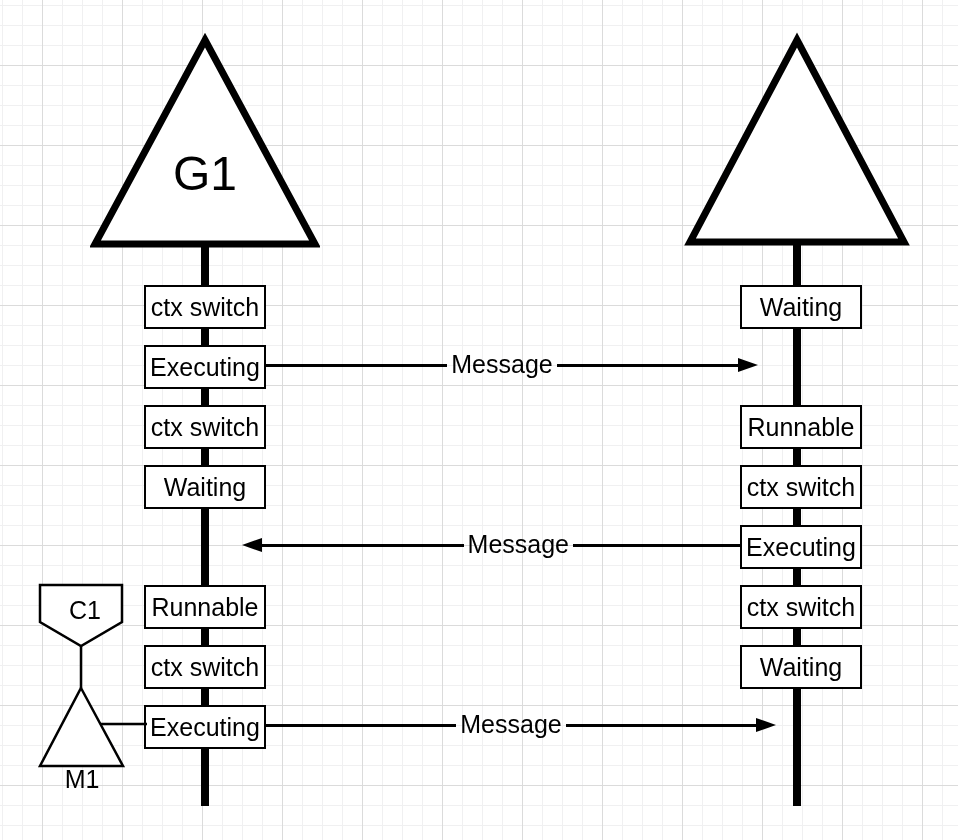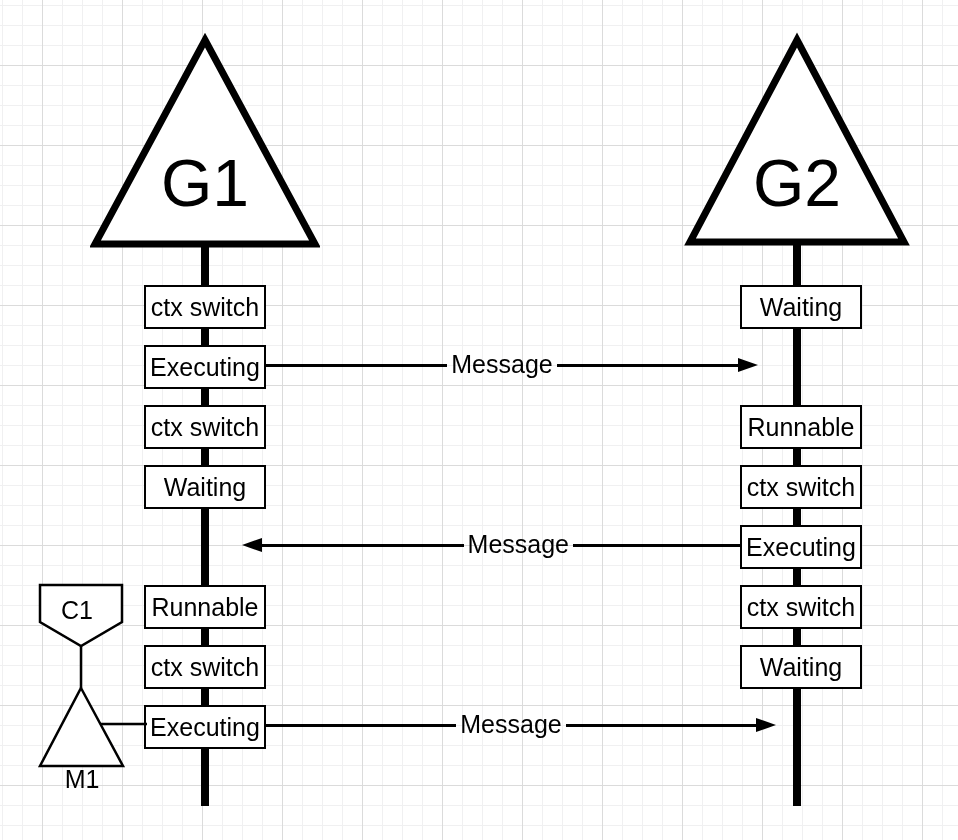--- a/index.html
+++ b/index.html
@@ -22,21 +22,21 @@
   .abs { position: absolute; }
   .lifeline {
     position: absolute;
     width: 8px;
     background: #000000;
   }
   .tri-label {
     position: absolute;
     width: 120px;
     text-align: center;
-    font-size: 66px;
+    font-size: 48px;
     line-height: 1;
     color: #000;
   }
   .state-box {
     position: absolute;
     width: 122px;
     height: 44px;
     box-sizing: border-box;
     background: #ffffff;
     border: 2.5px solid #000000;
@@ -89,21 +89,20 @@
   <div class="lifeline" style="left:793px; top:241px; height:565px;"></div>
 
   <svg class="abs" style="left:90px; top:30px;" width="230" height="220">
     <polygon points="115,10 225,214 5,214" fill="#ffffff" stroke="#000000" stroke-width="7"></polygon>
   </svg>
   <div class="tri-label" style="left:145px; top:150px;">G1</div>
 
   <svg class="abs" style="left:682px; top:30px;" width="230" height="220">
     <polygon points="115,10 222,212 8,212" fill="#ffffff" stroke="#000000" stroke-width="7"></polygon>
   </svg>
-  <div class="tri-label" style="left:737px; top:150px;">G2</div>
 
   <div class="state-box" style="left:144px; top:285px;">ctx switch</div>
   <div class="state-box" style="left:144px; top:345px;">Executing</div>
   <div class="state-box" style="left:144px; top:405px;">ctx switch</div>
   <div class="state-box" style="left:144px; top:465px;">Waiting</div>
   <div class="state-box" style="left:144px; top:585px;">Runnable</div>
   <div class="state-box" style="left:144px; top:645px;">ctx switch</div>
   <div class="state-box" style="left:144px; top:705px;">Executing</div>
 
   <div class="state-box" style="left:740px; top:285px;">Waiting</div>
@@ -133,16 +132,16 @@
     <div class="mline"></div>
     <div class="arrowhead-right"></div>
   </div>
 
   <svg class="abs" style="left:35px; top:578px;" width="115" height="195">
     <polygon points="5,7 87,7 87,44 46,68 5,44" fill="#ffffff" stroke="#000000" stroke-width="2.5"></polygon>
     <line x1="46" y1="68" x2="46" y2="110" stroke="#000000" stroke-width="2.5"></line>
     <polygon points="46,110 88,188 5,188" fill="#ffffff" stroke="#000000" stroke-width="2.5"></polygon>
     <line x1="65" y1="146" x2="112" y2="146" stroke="#000000" stroke-width="2.5"></line>
   </svg>
-  <div class="node-label" style="left:52px; top:597px;">C1</div>
+  <div class="node-label" style="left:60px; top:597px;">C1</div>
   <div class="node-label" style="left:57px; top:766px;">M1</div>
 
 </div>
 
 </body></html>

